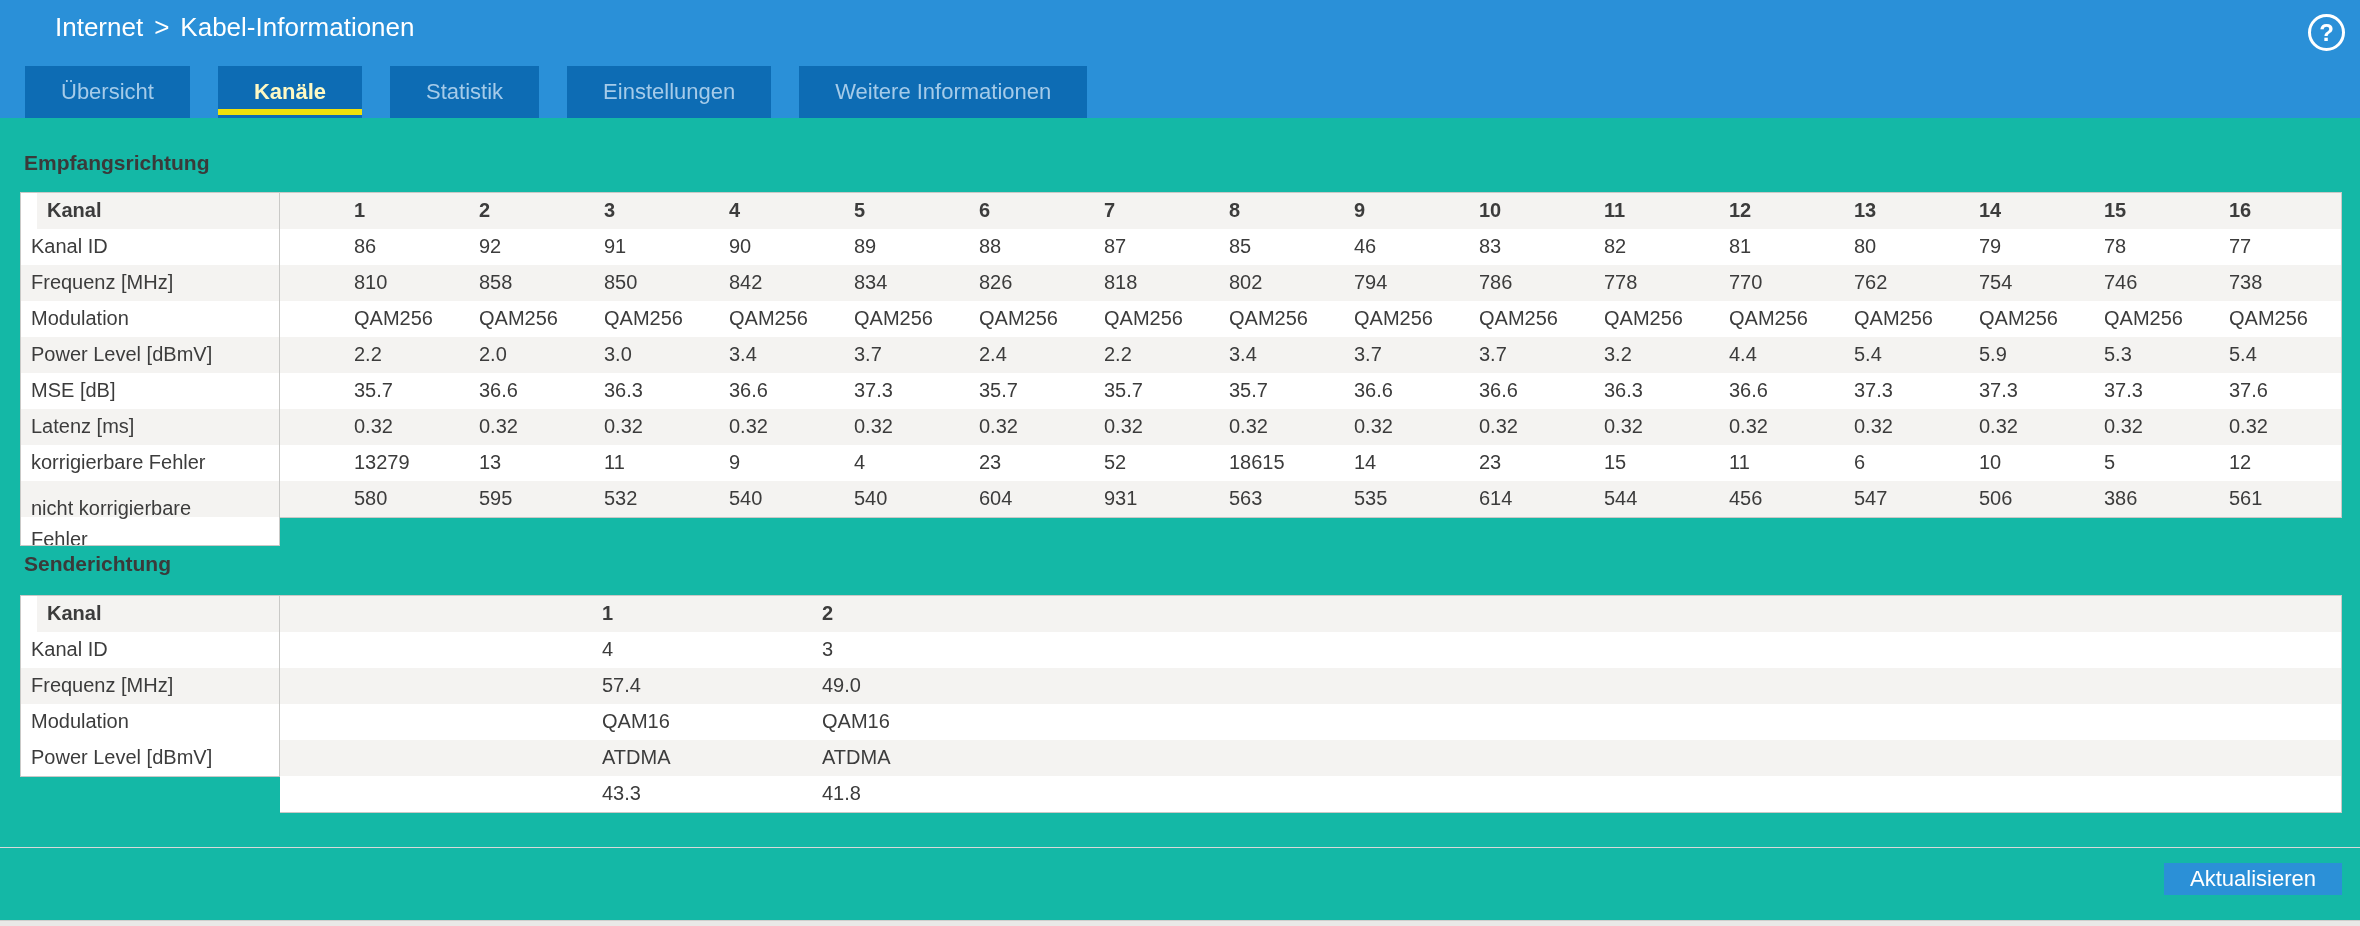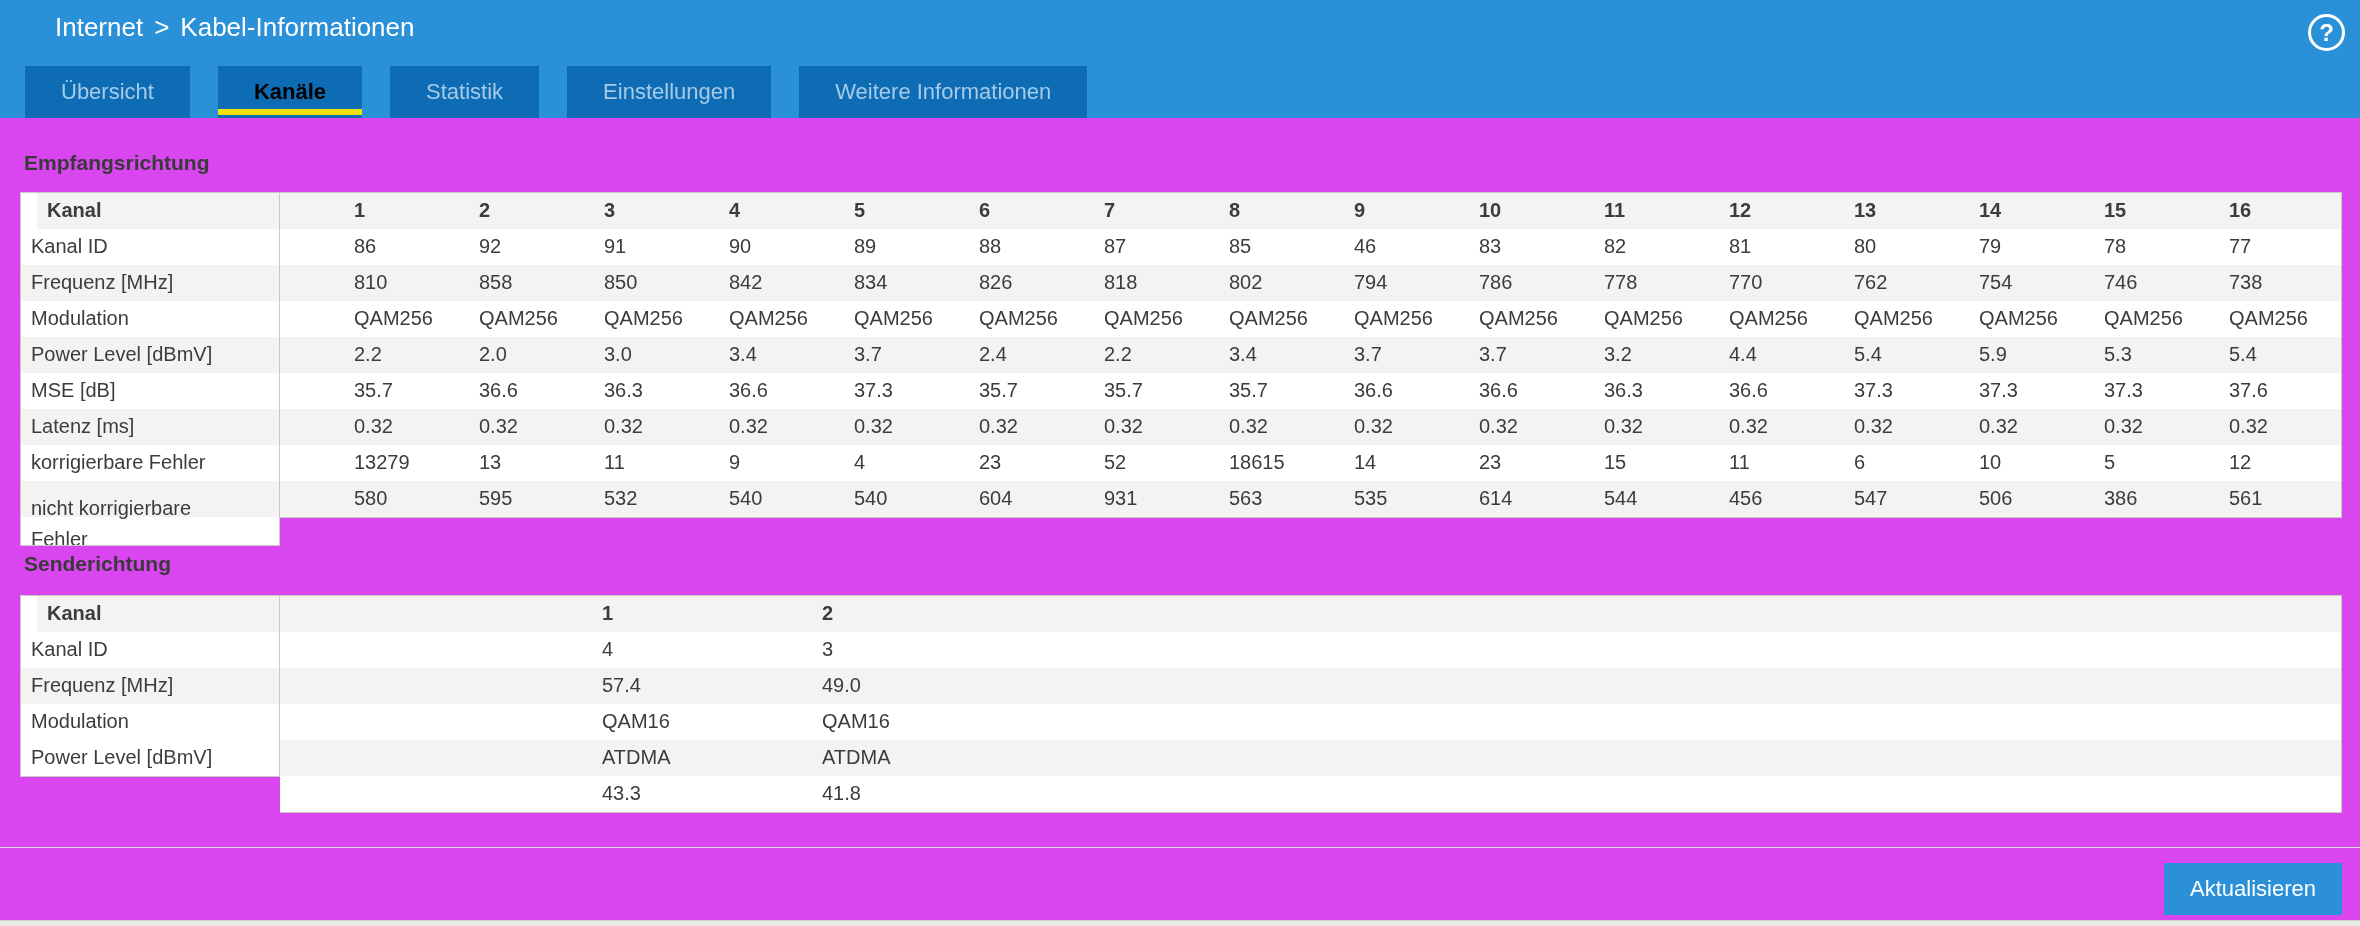--- a/index.html
+++ b/index.html
@@ -28,25 +28,25 @@
   .help{
     position:absolute;top:14px;right:15px;width:37px;height:37px;
     border:3px solid #fff;border-radius:50%;color:#fff;
     font-size:24px;font-weight:bold;line-height:31px;text-align:center;cursor:pointer;
   }
   .tabs{position:absolute;left:25px;bottom:0;display:flex;gap:28px;}
   .tab{
     position:relative;background:var(--tab-blue);color:var(--tab-inactive-text);
     font-size:22px;line-height:52px;height:52px;padding:0 36px;cursor:pointer;white-space:nowrap;
   }
-  .tab.active{color:#000000;font-weight:bold;}
+  .tab.active{color:#fef9c3;font-weight:bold;}
   .tab-underline{position:absolute;left:0;right:0;bottom:3px;height:6px;background:var(--underline);}
 
   
-  .content{position:absolute;top:118px;left:0;right:0;bottom:0;background:#d946ef;}
+  .content{position:absolute;top:118px;left:0;right:0;bottom:0;background:#14b8a6;}
   .section-title{position:absolute;margin:0;font-size:21px;font-weight:bold;color:#3a3a3a;}
   #title-receive{left:24px;top:33px;}
   #title-send{left:24px;top:434px;}
 
   .ftable{position:absolute;left:20px;right:18px;display:flex;align-items:flex-start;}
   #table-receive{top:74px;}
   #table-send{top:477px;}
 
   .col-labels{width:260px;flex:none;border:1px solid var(--tbl-border);background:#fff;}
   .label-row{height:36px;line-height:35px;padding-left:10px;font-size:20px;overflow:hidden;}
@@ -60,21 +60,21 @@
   .data-row{height:36px;line-height:35px;display:flex;padding-left:74px;font-size:20px;}
   .data-row.odd{background:var(--stripe);}
   .data-row.first .cell{font-weight:bold;}
   .cell{width:125px;flex:none;white-space:nowrap;}
   #table-send .data-row{padding-left:322px;}
   #table-send .cell{width:220px;}
 
   
   .footer-line{position:absolute;top:847px;left:0;width:100%;height:1px;background:var(--footer-line);}
   .refresh-btn{
-    position:absolute;top:863px;right:18px;width:178px;height:52px;
+    position:absolute;top:863px;right:18px;width:178px;height:32px;
     background:var(--button-blue);color:#fff;font-size:22px;border:none;
     font-family:inherit;text-align:center;cursor:pointer;
   }
   .bottom-strip{position:absolute;top:920px;left:0;width:100%;height:6px;background:var(--bottom-strip);border-top:1px solid #cfcfcd;}
 </style>
 </head>
 <body>
 
 <div class="page">
 

